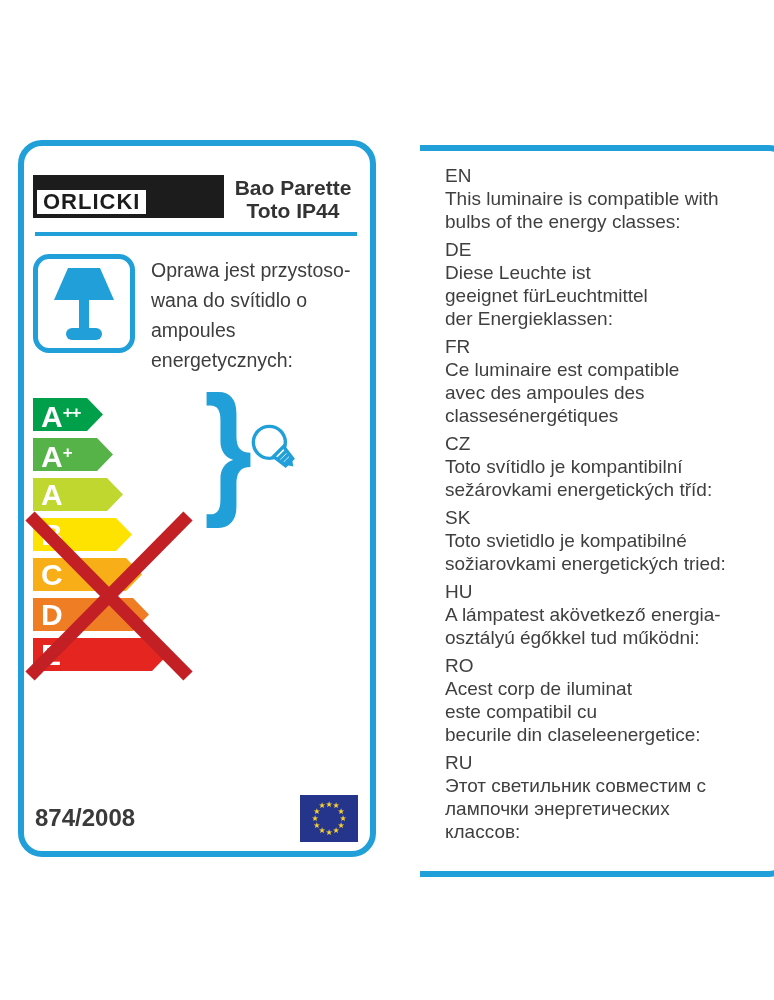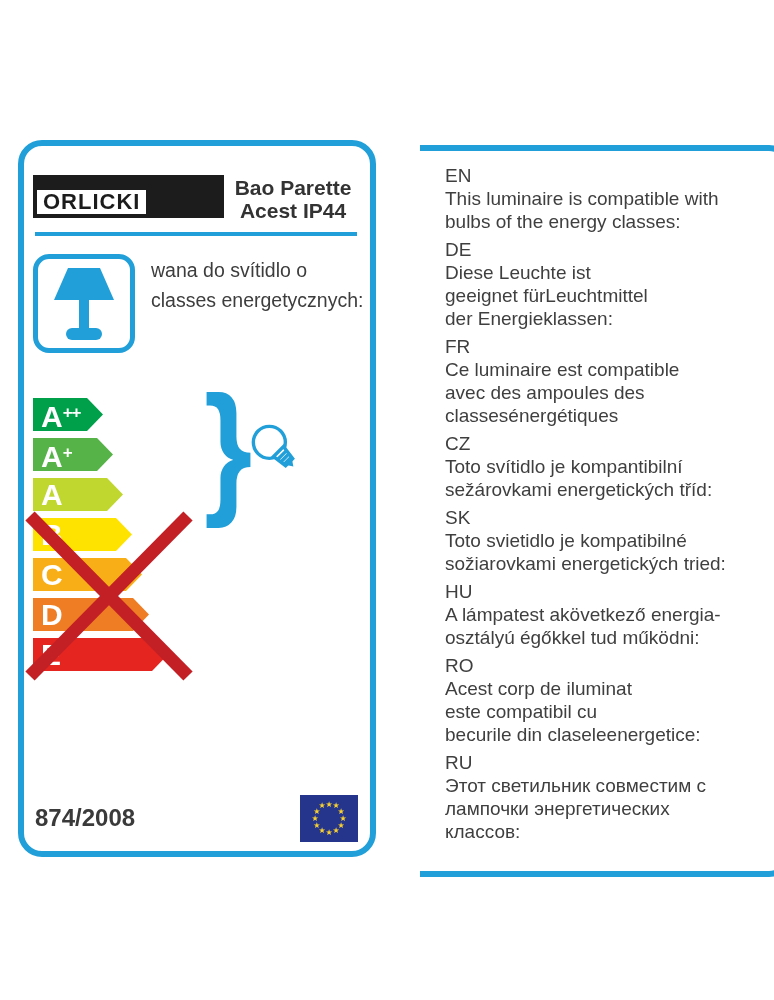--- a/index.html
+++ b/index.html
@@ -91,36 +91,37 @@
 <body style="--accent: #219fd9; --flagblue: #26358c; --staryellow: #f8d12e;">
 
 <div class="left-panel">
 
   <div class="logo-box">
     <span class="logo-left">ORLICKI</span>
   </div>
 
   <div class="product-name">
     <div>Bao Parette</div>
-    <div>Acest IP44</div>
+    <div>Toto IP44</div>
   </div>
 
   <div class="divider"></div>
 
   <div class="lamp-box">
     <svg width="72" height="76" viewBox="0 0 72 76">
       <polygon points="20,2 52,2 66,34 6,34" fill="#219fd9"></polygon>
       <rect x="31" y="34" width="10" height="32" fill="#219fd9"></rect>
       <rect x="18" y="62" width="36" height="12" rx="6" fill="#219fd9"></rect>
     </svg>
   </div>
 
   <div class="intro">
+    <div class="intro-line">Oprawa jest przystoso-</div>
     <div class="intro-line">wana do svítidlo o</div>
-    <div class="intro-line">classes energetycznych:</div>
+    <div class="intro-line">ampoules energetycznych:</div>
   </div>
 
   <div class="arrows" id="arrows">
       <div class="arrow-row" style="width: 70px; background: rgb(0, 160, 74);">
         <span class="arrow-letter">A<span class="arrow-sup">++</span></span>
       </div>
       <div class="arrow-row" style="width: 80px; background: rgb(86, 179, 71);">
         <span class="arrow-letter">A<span class="arrow-sup">+</span></span>
       </div>
       <div class="arrow-row" style="width: 90px; background: rgb(192, 215, 47);">

